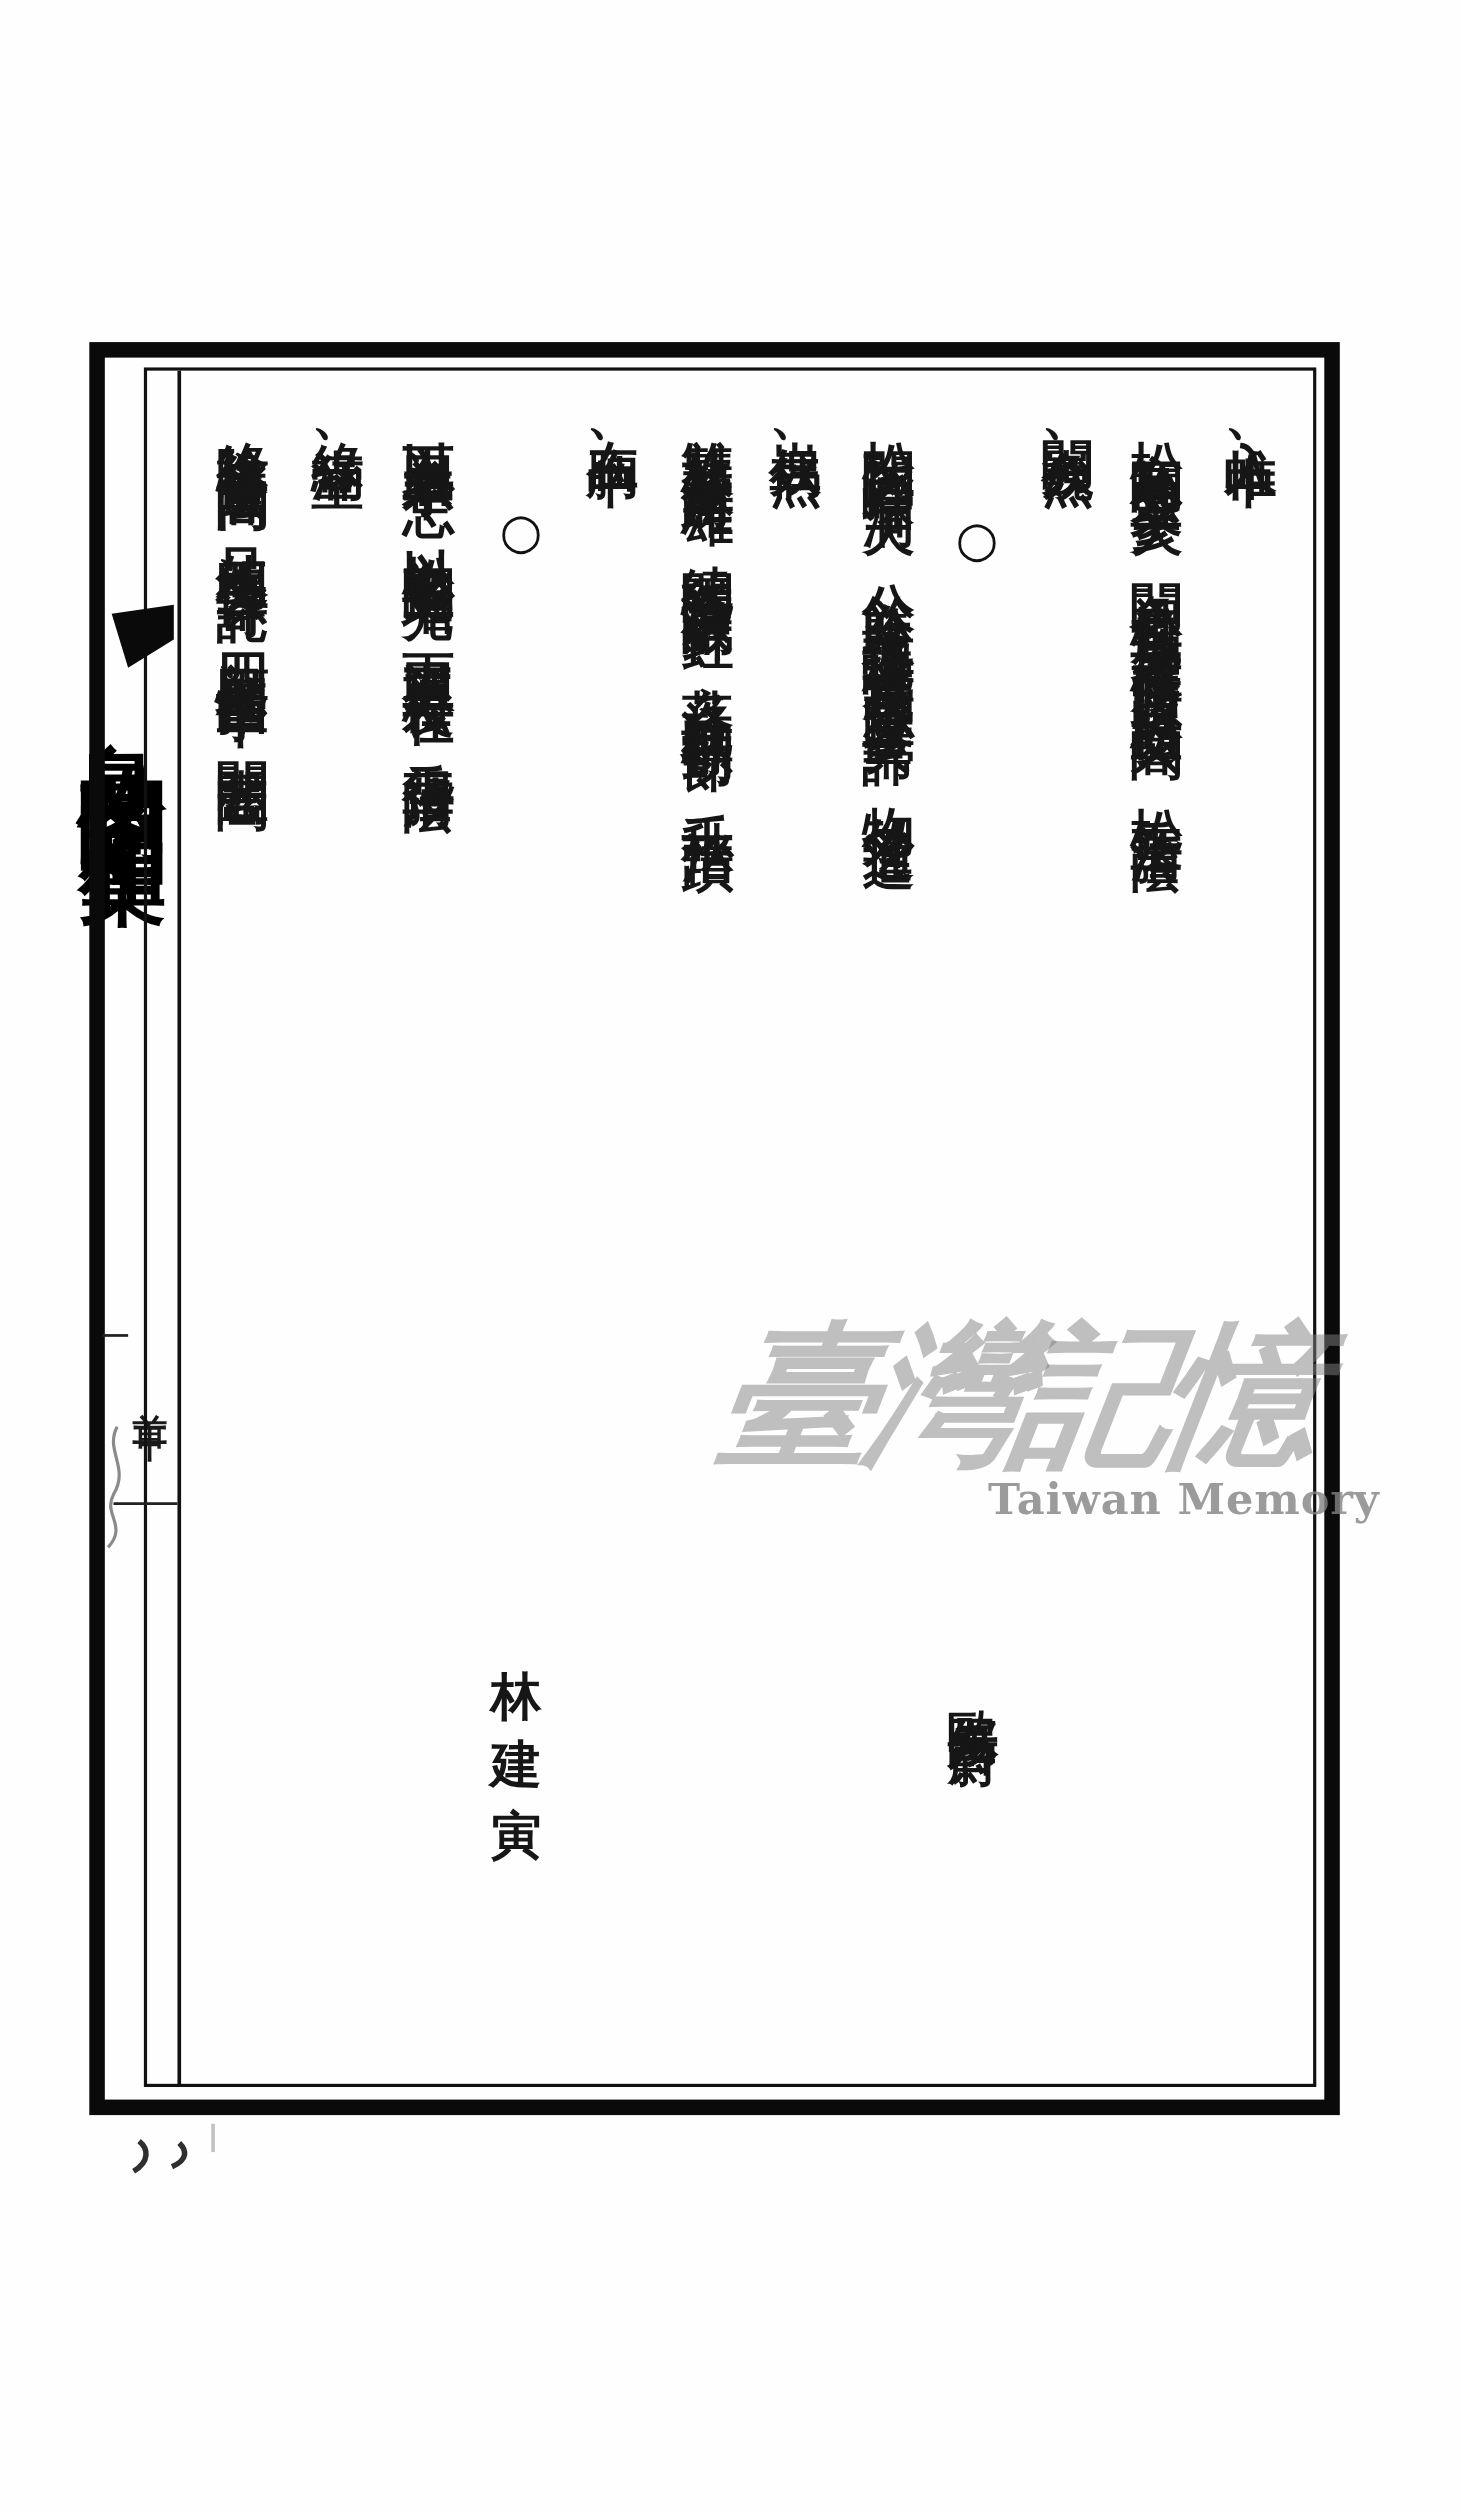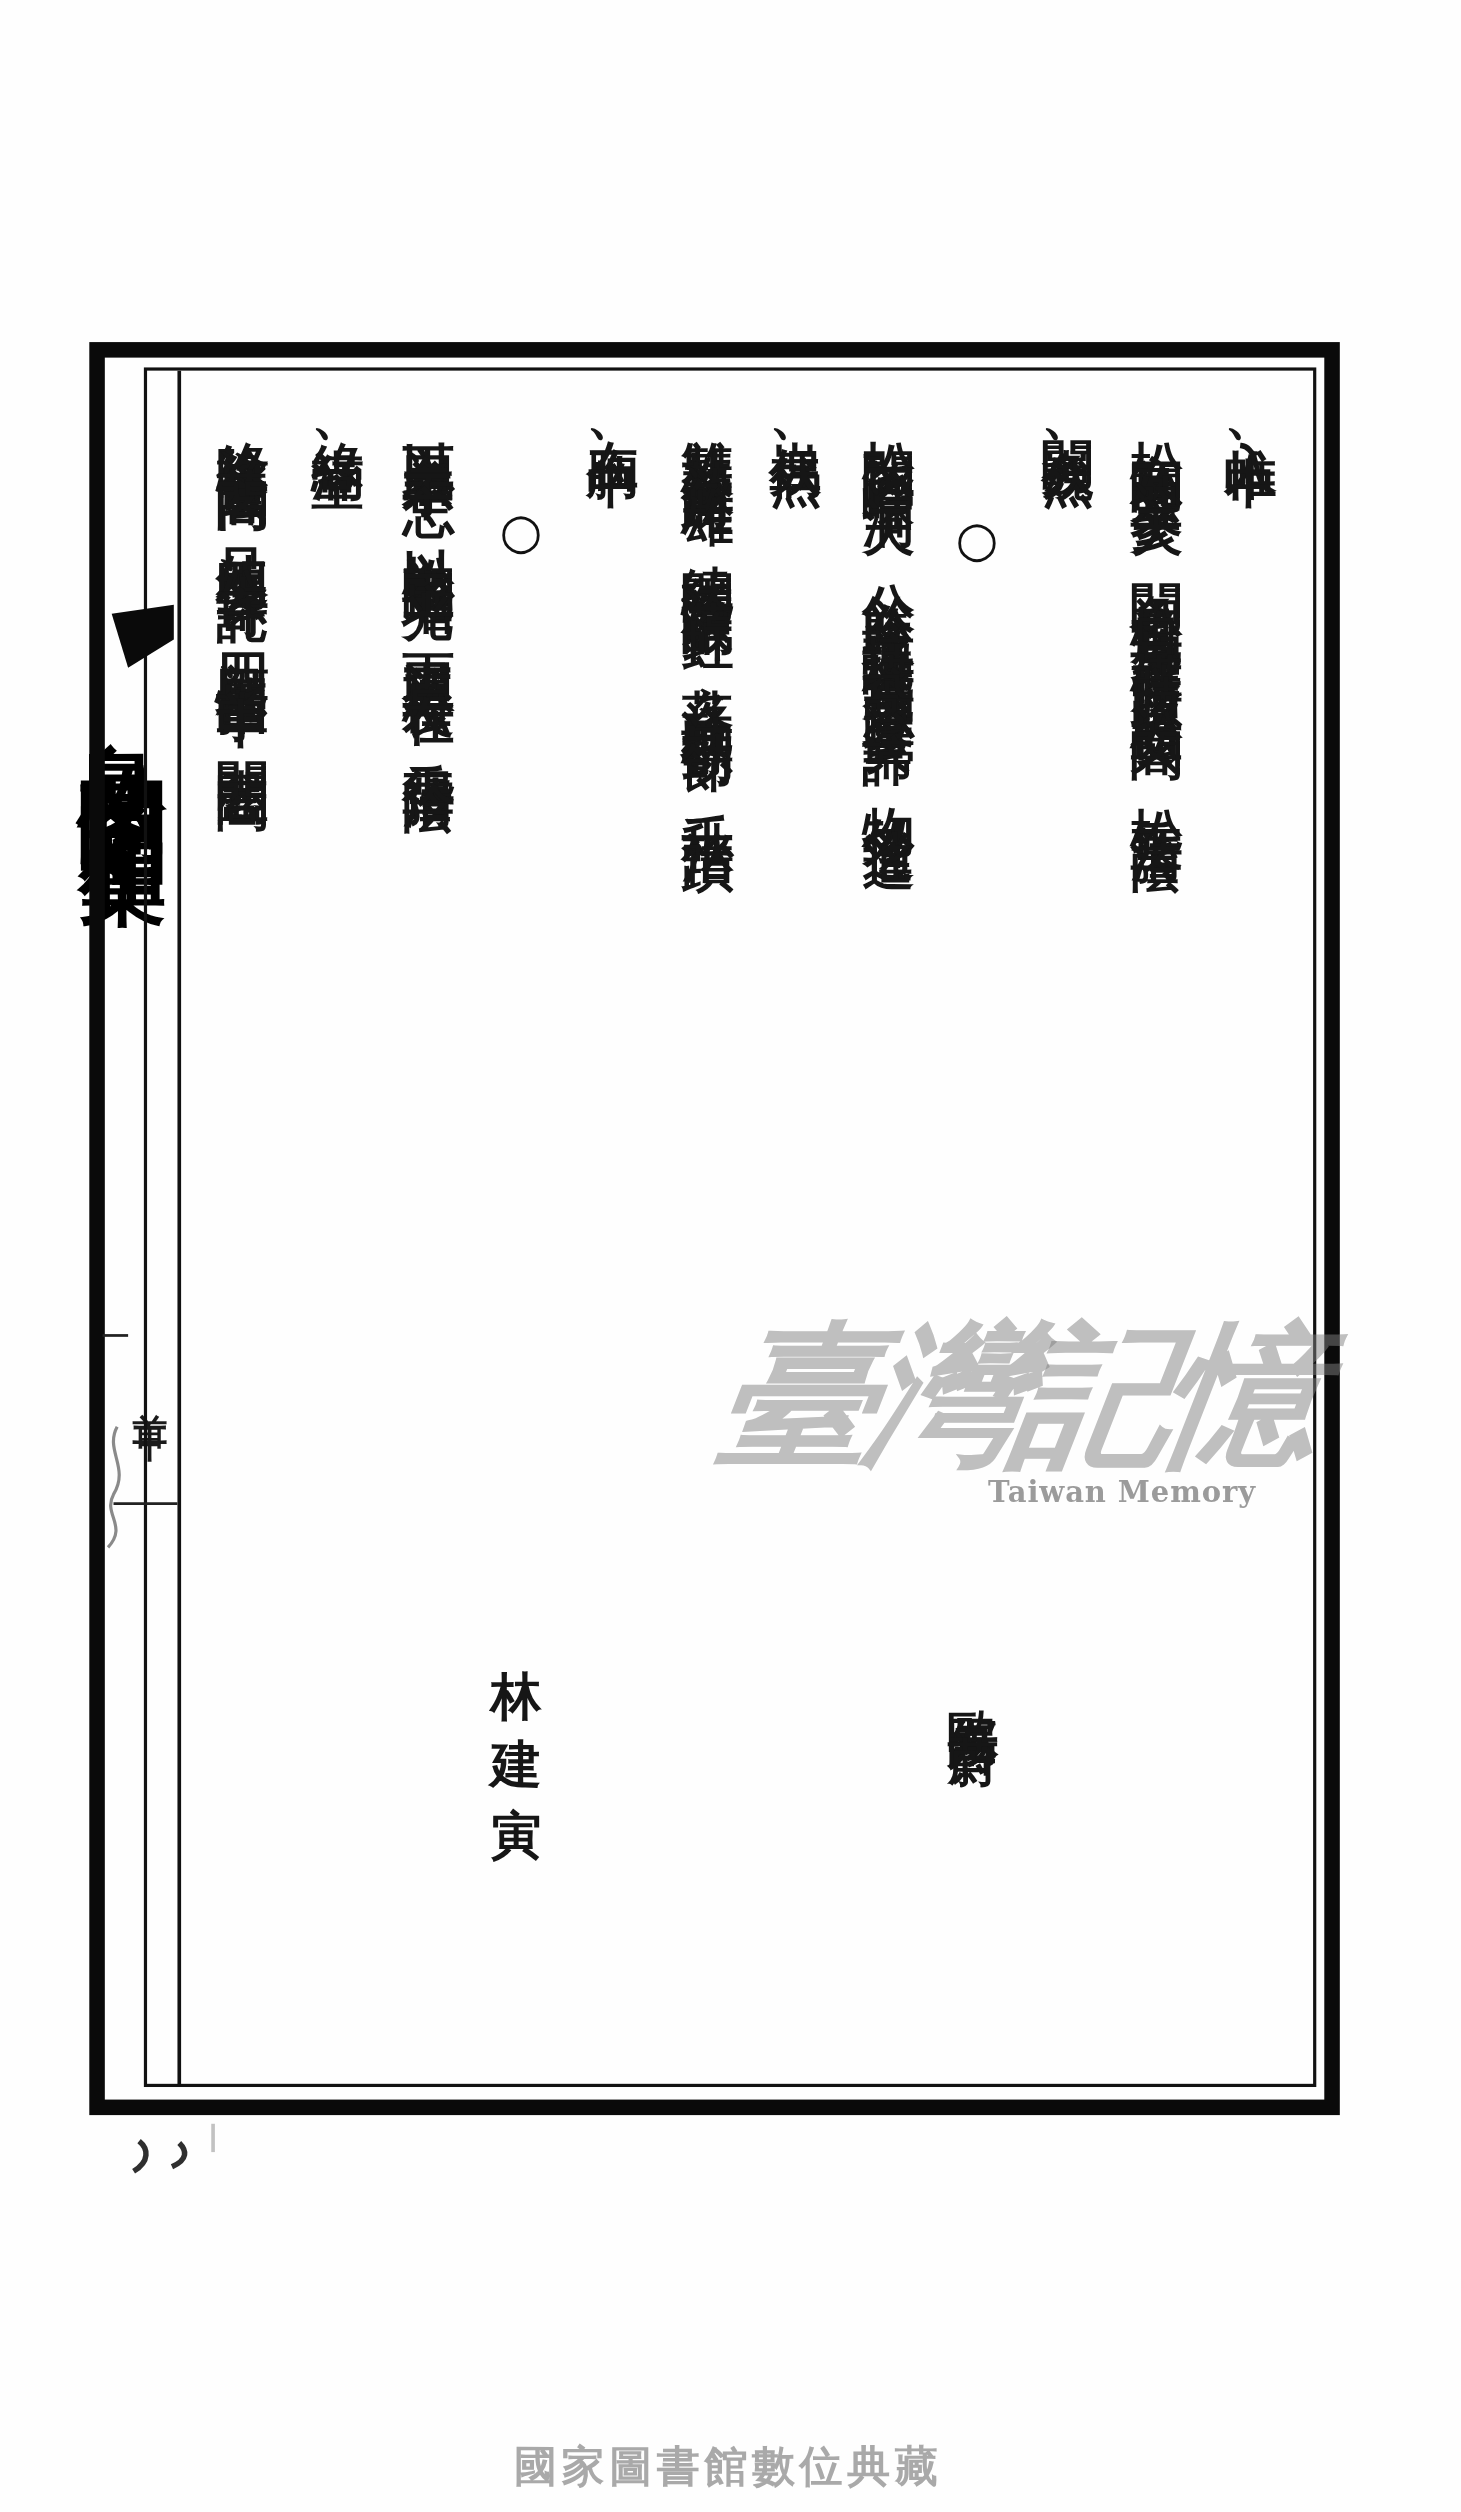--- a/index.html
+++ b/index.html
@@ -81,21 +81,21 @@
     font-style:italic;
     color:rgba(128,128,128,0.50);
     transform:skewX(-8deg);
     z-index:8;
     white-space:nowrap;
     line-height:1;
   }
   .watermark-latin{
     position:absolute;
     left:988px;top:1478px;
-    font-size:29px;
+    font-size:43px;
     letter-spacing:0.9px;
     color:rgba(130,130,130,0.80);
     font-weight:600;
     z-index:8;
     white-space:nowrap;
     line-height:1;
   }
   .bottom-caption{
     position:absolute;
     left:514px;top:2445px;
@@ -152,16 +152,15 @@
     <path d="M128,1562 C114,1588 142,1606 124,1636 C112,1658 140,1670 118,1694" fill="none" stroke="#8a8a8a" stroke-width="3.5"></path>
 
     <path d="M152,2344 C162,2352 164,2366 146,2377" fill="none" stroke="#2f2f2f" stroke-width="6"></path>
     <path d="M196,2346 C204,2354 206,2364 188,2372" fill="none" stroke="#2f2f2f" stroke-width="6"></path>
     <line x1="233" y1="2325" x2="233" y2="2356" stroke="#c2c2c2" stroke-width="4"></line>
   </svg>
 
   <div class="watermark-cjk">臺灣記憶</div>
   <div class="watermark-latin">Taiwan Memory</div>
 
-  <div class="bottom-caption">國家圖書館數位典藏</div>
 
 </div>
 
 
 </body></html>

